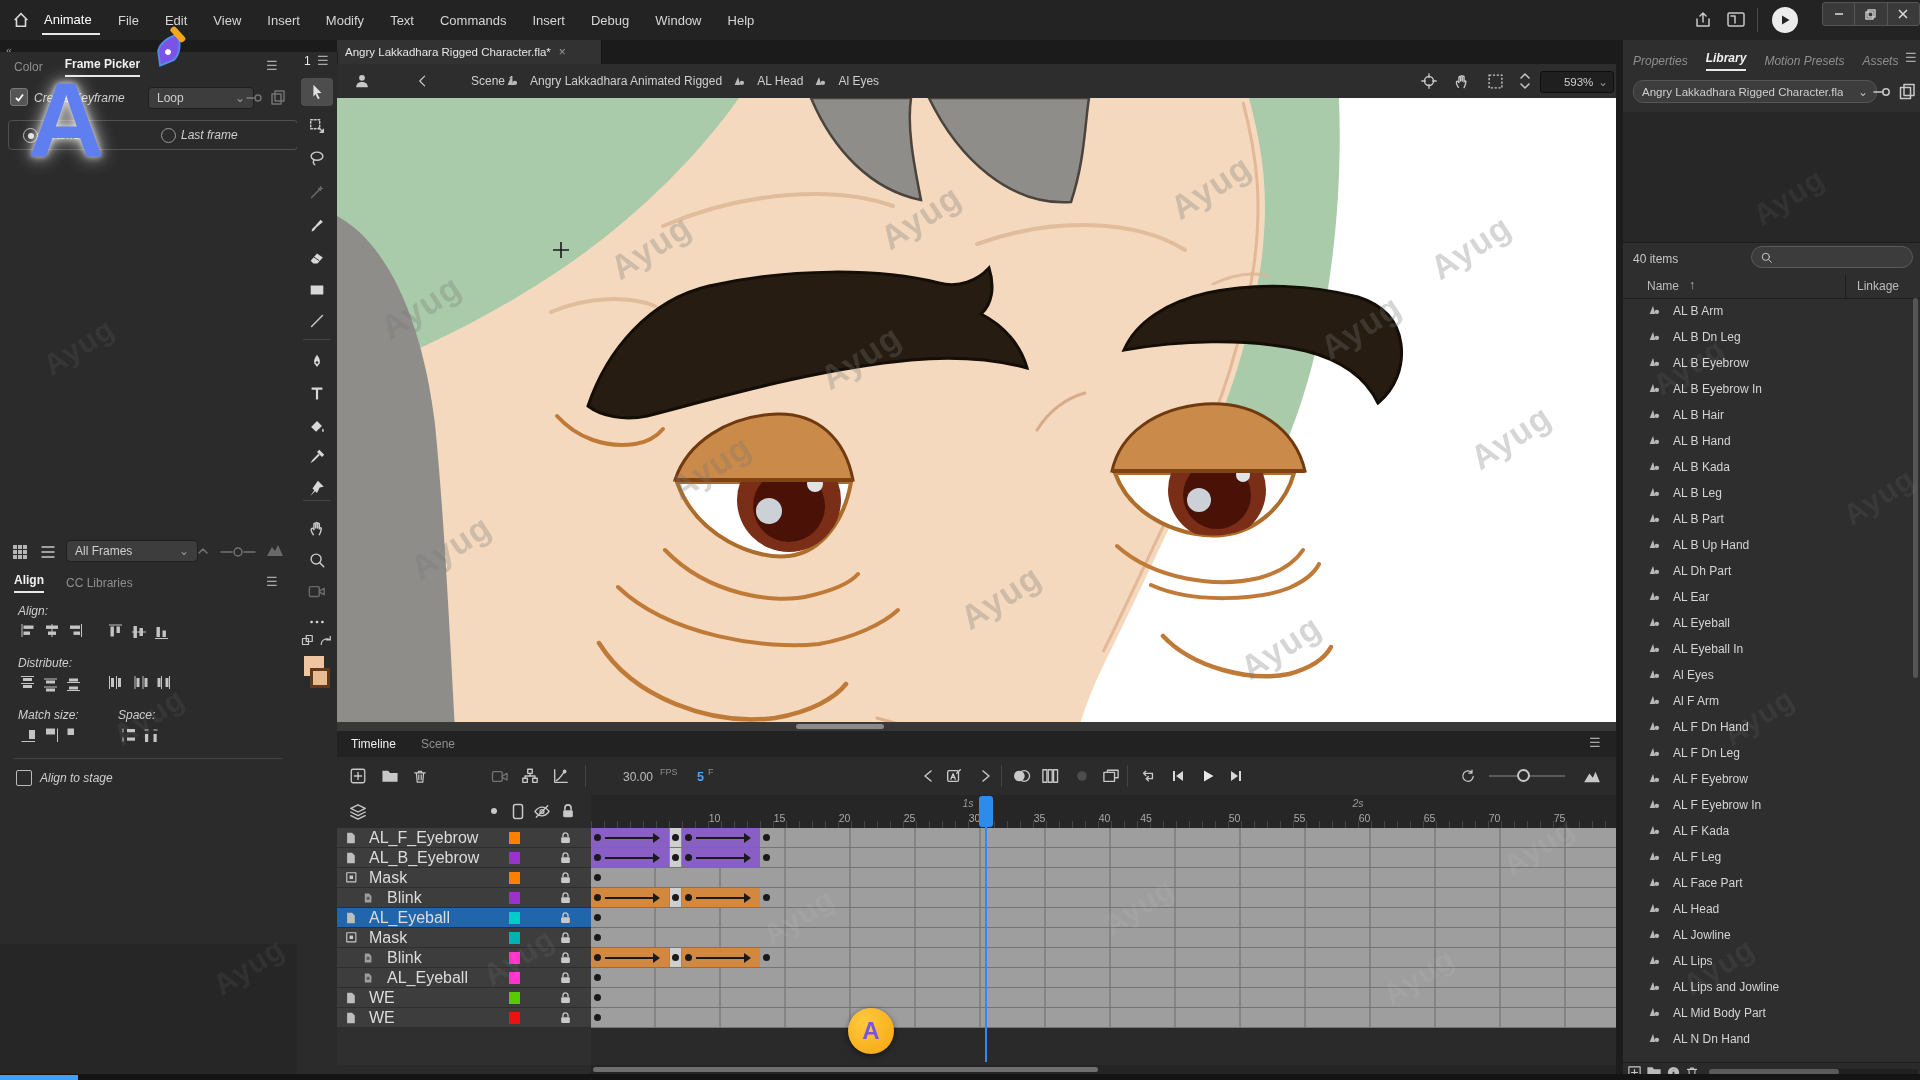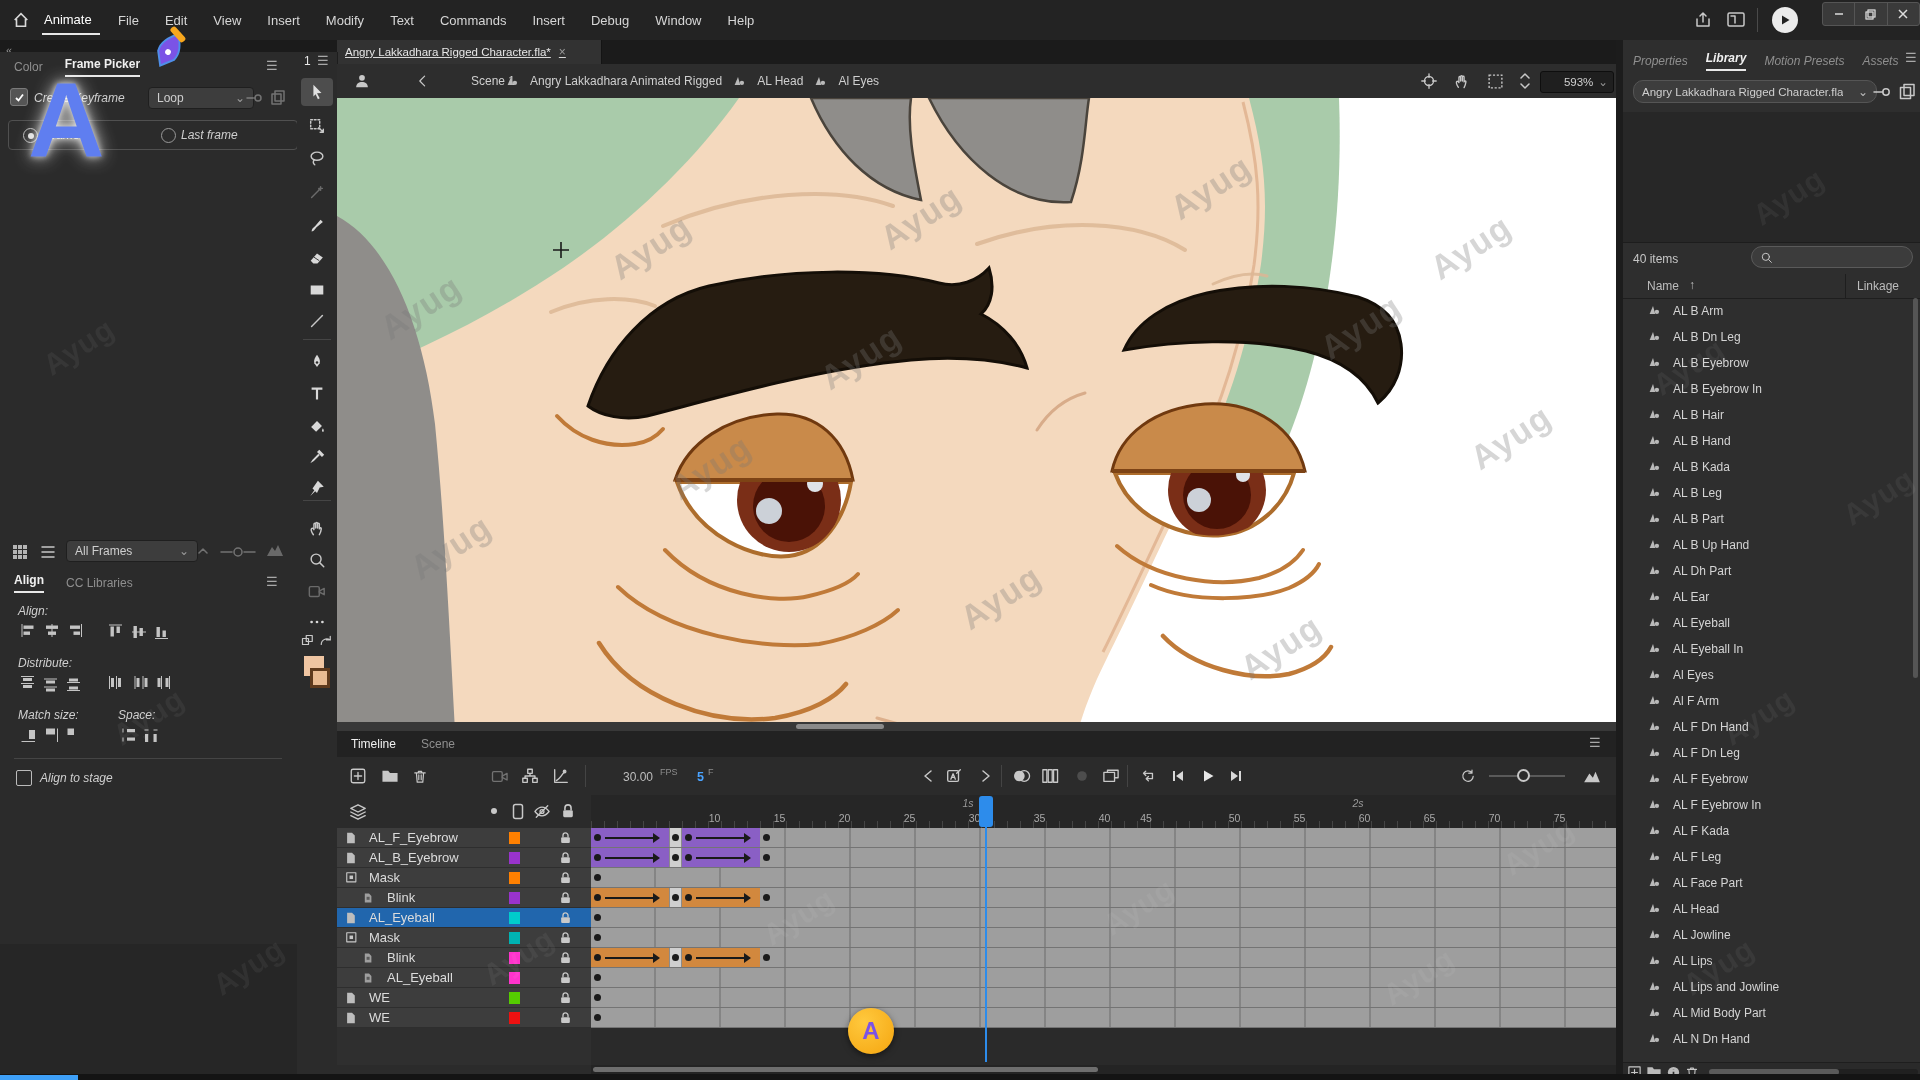--- a/index.html
+++ b/index.html
@@ -13,21 +13,21 @@
   #topbar{left:0;top:0;width:1920px;height:40px;background:#232323;border-bottom:1px solid #161616;}
   #menus{left:118px;top:0;height:40px;display:flex;align-items:center;gap:26px;color:#d6d6d6;font-size:13px;}
   .menu-item{cursor:default;}
   #appmenu{left:44px;top:12px;font-size:13px;color:#fff;}
   #appmenu-underline{left:42px;top:33px;width:58px;height:2px;background:#e8e8e8;}
   #winbox{left:1822px;top:2px;width:96px;height:22px;background:#3a3a3a;border:1px solid #555;border-radius:3px;display:flex;}
   .winbtn{flex:1;display:flex;align-items:center;justify-content:center;border-right:1px solid #555;}
   .winbtn:last-child{border-right:none;}
   
   #tabrow{left:0;top:40px;width:1920px;height:24px;background:#1b1b1b;}
-  #doctab{left:337px;top:0;width:248px;height:24px;background:#323232;display:flex;align-items:center;padding:0 8px;gap:8px;border-right:1px solid #141414;text-decoration:underline;}
+  #doctab{left:337px;top:0;width:248px;height:24px;background:#323232;display:flex;align-items:center;padding:0 8px;gap:8px;border-right:1px solid #141414;}
   #doctab .t{font-size:11.5px;color:#e6e6e6;white-space:nowrap;}
   .chev2{color:#9a9a9a;font-size:11px;letter-spacing:-2px;}
   
   #leftcol{left:0;top:52px;width:297px;height:892px;background:#2b2b2b;border-right:1px solid #1d1d1d;}
   .ptabs{position:absolute;display:flex;gap:22px;align-items:center;height:26px;}
   .ptab{color:#8f8f8f;font-size:12px;}
   .ptab.active{color:#f0f0f0;font-weight:bold;border-bottom:2px solid #e8e8e8;padding-bottom:4px;text-align:right;}
   .hamb{color:#a8a8a8;font-size:13px;letter-spacing:-1px;}
   .dd{background:#3d3d3d;border:1px solid #1f1f1f;border-radius:4px;color:#cfcfcf;display:flex;align-items:center;justify-content:space-between;padding:0 8px;font-size:12px;}
   .dim{opacity:.45;}
@@ -59,21 +59,21 @@
   .vsep{position:absolute;top:8px;width:1px;height:22px;background:#444;}
   #layerhead{position:absolute;left:0;top:64px;width:254px;height:33px;background:#2b2b2b;border-bottom:1px solid #1c1c1c;}
   #ruler{position:absolute;left:254px;top:64px;width:1025px;height:33px;background:#262626;border-bottom:1px solid #1c1c1c;color:#a8a8a8;overflow:hidden;}
   #ruler .num{position:absolute;top:17px;transform:translateX(-50%);font-size:10.5px;}
   #ruler .sec{position:absolute;top:2px;transform:translateX(-50%);font-size:10.5px;color:#9a9a9a;font-style:italic;}
   #ruler-ticks{position:absolute;left:0;bottom:0;width:1025px;height:7px;
      background:repeating-linear-gradient(90deg, rgba(255,255,255,.14) 0 1px, transparent 1px 13px);}
   #layers{position:absolute;left:0;top:97px;width:254px;}
   .lrow{position:relative;width:254px;height:20px;background:#3d3d3d;border-bottom:1px solid #2e2e2e;box-sizing:border-box;display:flex;align-items:center;}
   .lrow.sel{background:#2166ad;}
-  .lname{font-size:13px;color:#dcdcdc;margin-left:8px;white-space:nowrap;}
+  .lname{font-size:16px;color:#dcdcdc;margin-left:8px;white-space:nowrap;}
   .swatch{position:absolute;left:172px;top:4px;width:11px;height:12px;}
   .llock{position:absolute;left:222px;top:3px;}
   #frames{position:absolute;left:254px;top:97px;width:1025px;background:#2b2b2b;}
   .frow{position:relative;width:1025px;height:20px;background:#9e9e9e;border-bottom:1px solid #747474;box-sizing:border-box;
      background-image:repeating-linear-gradient(90deg, transparent 0 63px, rgba(30,30,30,.20) 63px 65px);}
   .span{position:absolute;top:0;height:19px;}
   .fdot{position:absolute;top:6px;width:7px;height:7px;border-radius:50%;background:#1a1a1a;}
   .tline{position:absolute;top:9px;height:2px;background:#1a1a1a;}
   .thead{position:absolute;top:5px;width:0;height:0;border-left:7px solid #1a1a1a;border-top:5px solid transparent;border-bottom:5px solid transparent;}
   .kfcell{position:absolute;top:0;height:19px;width:13px;background:#cfcfcf;border-left:1px solid #8b8b8b;border-right:1px solid #8b8b8b;box-sizing:border-box;}

